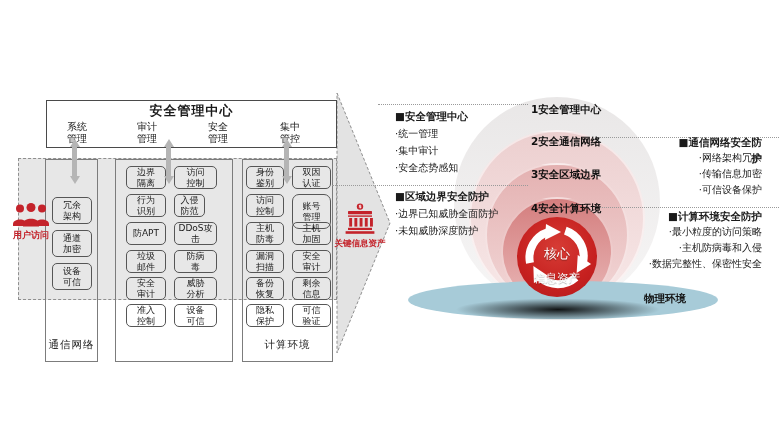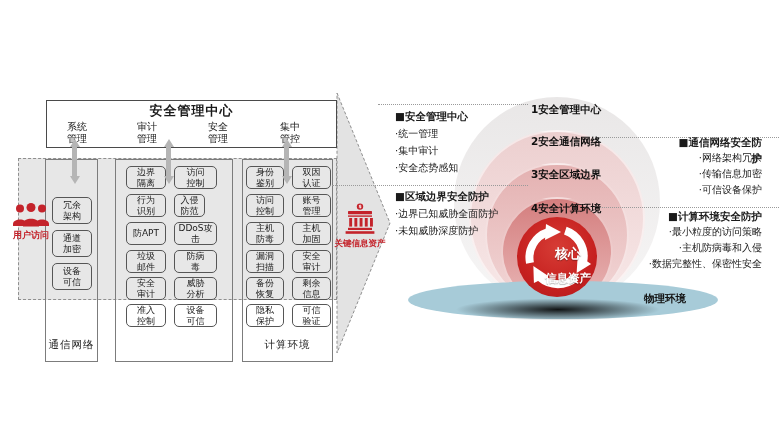--- a/index.html
+++ b/index.html
@@ -28,21 +28,21 @@
   .ring2{left:469px;top:130px;width:176px;height:177px;background:linear-gradient(180deg,#eccfcf,#f8e9e9);border:2px solid rgba(255,255,255,.5);box-sizing:border-box;}
   .ring3{left:485px;top:163px;width:144px;height:144px;background:linear-gradient(180deg,#e4b1b1,#f2d8d8);border:2px solid rgba(255,255,255,.5);box-sizing:border-box;}
   .ring4{left:501px;top:197px;width:112px;height:110px;background:linear-gradient(180deg,#d47e7e,#e9b7b7);border:2px solid rgba(255,255,255,.5);box-sizing:border-box;}
   .ringlabel{left:531px;font-size:10.5px;font-weight:bold;color:#111;z-index:8;white-space:nowrap;}
   .ellipse{left:408px;top:281px;width:310px;height:38px;border-radius:50%;background:#a7cbd8;z-index:3;}
   .eshadow{left:452px;top:298px;width:212px;height:23px;border-radius:50%;
            background:radial-gradient(ellipse at center,rgba(5,5,5,.92) 0%,rgba(5,5,5,0) 68%);z-index:4;}
   .core{left:517px;top:217px;width:80px;height:80px;border-radius:50%;
         background:radial-gradient(circle at 50% 38%,#d63c35 0%,#c6201f 62%,#b01a1e 100%);z-index:5;}
   .corearrows{left:517px;top:217px;width:80px;height:80px;z-index:6;}
-  .coretext{left:528px;width:80px;text-align:center;color:#fff;font-weight:bold;z-index:7;text-shadow:0 1px 1px rgba(0,0,0,.35);}
+  .coretext{left:517px;width:80px;text-align:center;color:#fff;font-weight:normal;z-index:7;text-shadow:0 1px 1px rgba(0,0,0,.35);}
   .physlabel{left:644px;top:292px;font-size:10.5px;font-weight:bold;color:#111;z-index:8;}
   .banner{left:427px;top:334px;width:295px;height:22px;border-radius:3px;z-index:9;
           background:linear-gradient(180deg,#d2929c 0%,#c0606e 55%,#b25262 100%);border:1px solid #a84c5b;box-sizing:border-box;
           box-shadow:3px 3px 4px rgba(0,0,0,.25);display:flex;align-items:center;justify-content:center;
           color:#fff;font-weight:bold;font-size:12.5px;letter-spacing:.5px;}
   .dot{height:0;border-top:1px dotted #9a9a9a;z-index:2;}
   .noteline{height:17px;line-height:17px;font-size:10px;white-space:nowrap;}
   .noteh{font-weight:bold;font-size:10.5px;}
   .notesL{left:395px;width:140px;z-index:10;}
   .notesR{left:598px;width:164px;text-align:right;z-index:10;}
@@ -111,21 +111,21 @@
 控制</div>
   <div class="abs bx" style="left:174px;top:304px;width:43px;height:23px;">设备
 可信</div>
 
   <div class="abs bx" style="left:246px;top:166px;width:38px;height:23px;">身份
 鉴别</div>
   <div class="abs bx" style="left:292px;top:166px;width:39px;height:23px;">双因
 认证</div>
   <div class="abs bx" style="left:246px;top:194px;width:38px;height:23px;">访问
 控制</div>
-  <div class="abs bx" style="left:292px;top:194px;width:39px;height:23px;">账号
+  <div class="abs bx" style="left:292px;top:194px;width:39px;height:35px;border-radius:7px;">账号
 管理</div>
   <div class="abs bx" style="left:246px;top:222px;width:38px;height:23px;">主机
 防毒</div>
   <div class="abs bx" style="left:292px;top:222px;width:39px;height:23px;">主机
 加固</div>
   <div class="abs bx" style="left:246px;top:250px;width:38px;height:23px;">漏洞
 扫描</div>
   <div class="abs bx" style="left:292px;top:250px;width:39px;height:23px;">安全
 审计</div>
   <div class="abs bx" style="left:246px;top:277px;width:38px;height:23px;">备份

